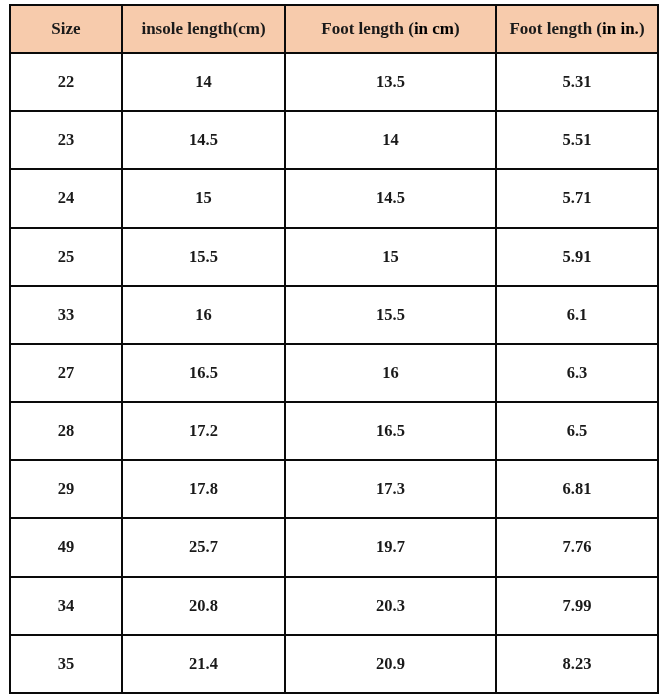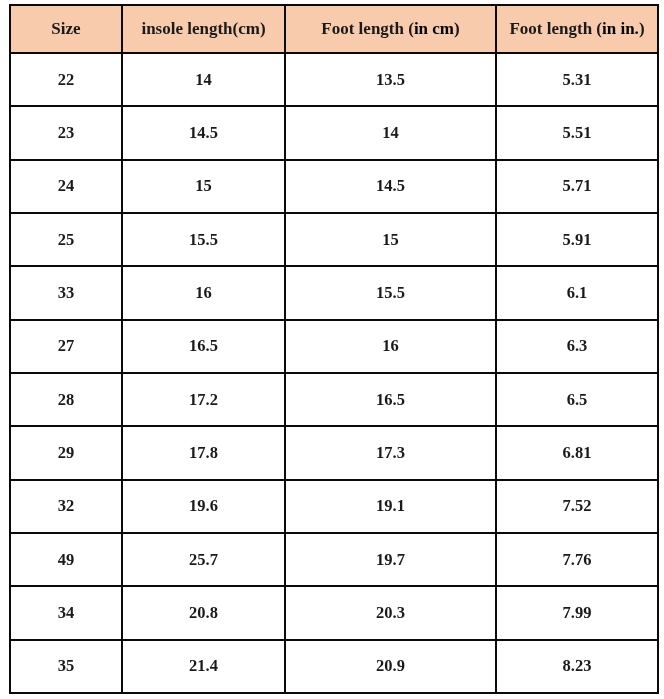--- a/index.html
+++ b/index.html
@@ -135,26 +135,20 @@
           <td>16.5</td>
           <td>6.5</td>
         </tr>
         <tr>
           <td>29</td>
           <td>17.8</td>
           <td>17.3</td>
           <td>6.81</td>
         </tr>
         <tr>
-          <td>32</td>
-          <td>19.6</td>
-          <td>19.1</td>
-          <td>7.52</td>
-        </tr>
-        <tr>
           <td>49</td>
           <td>25.7</td>
           <td>19.7</td>
           <td>7.76</td>
         </tr>
         <tr>
           <td>34</td>
           <td>20.8</td>
           <td>20.3</td>
           <td>7.99</td>

